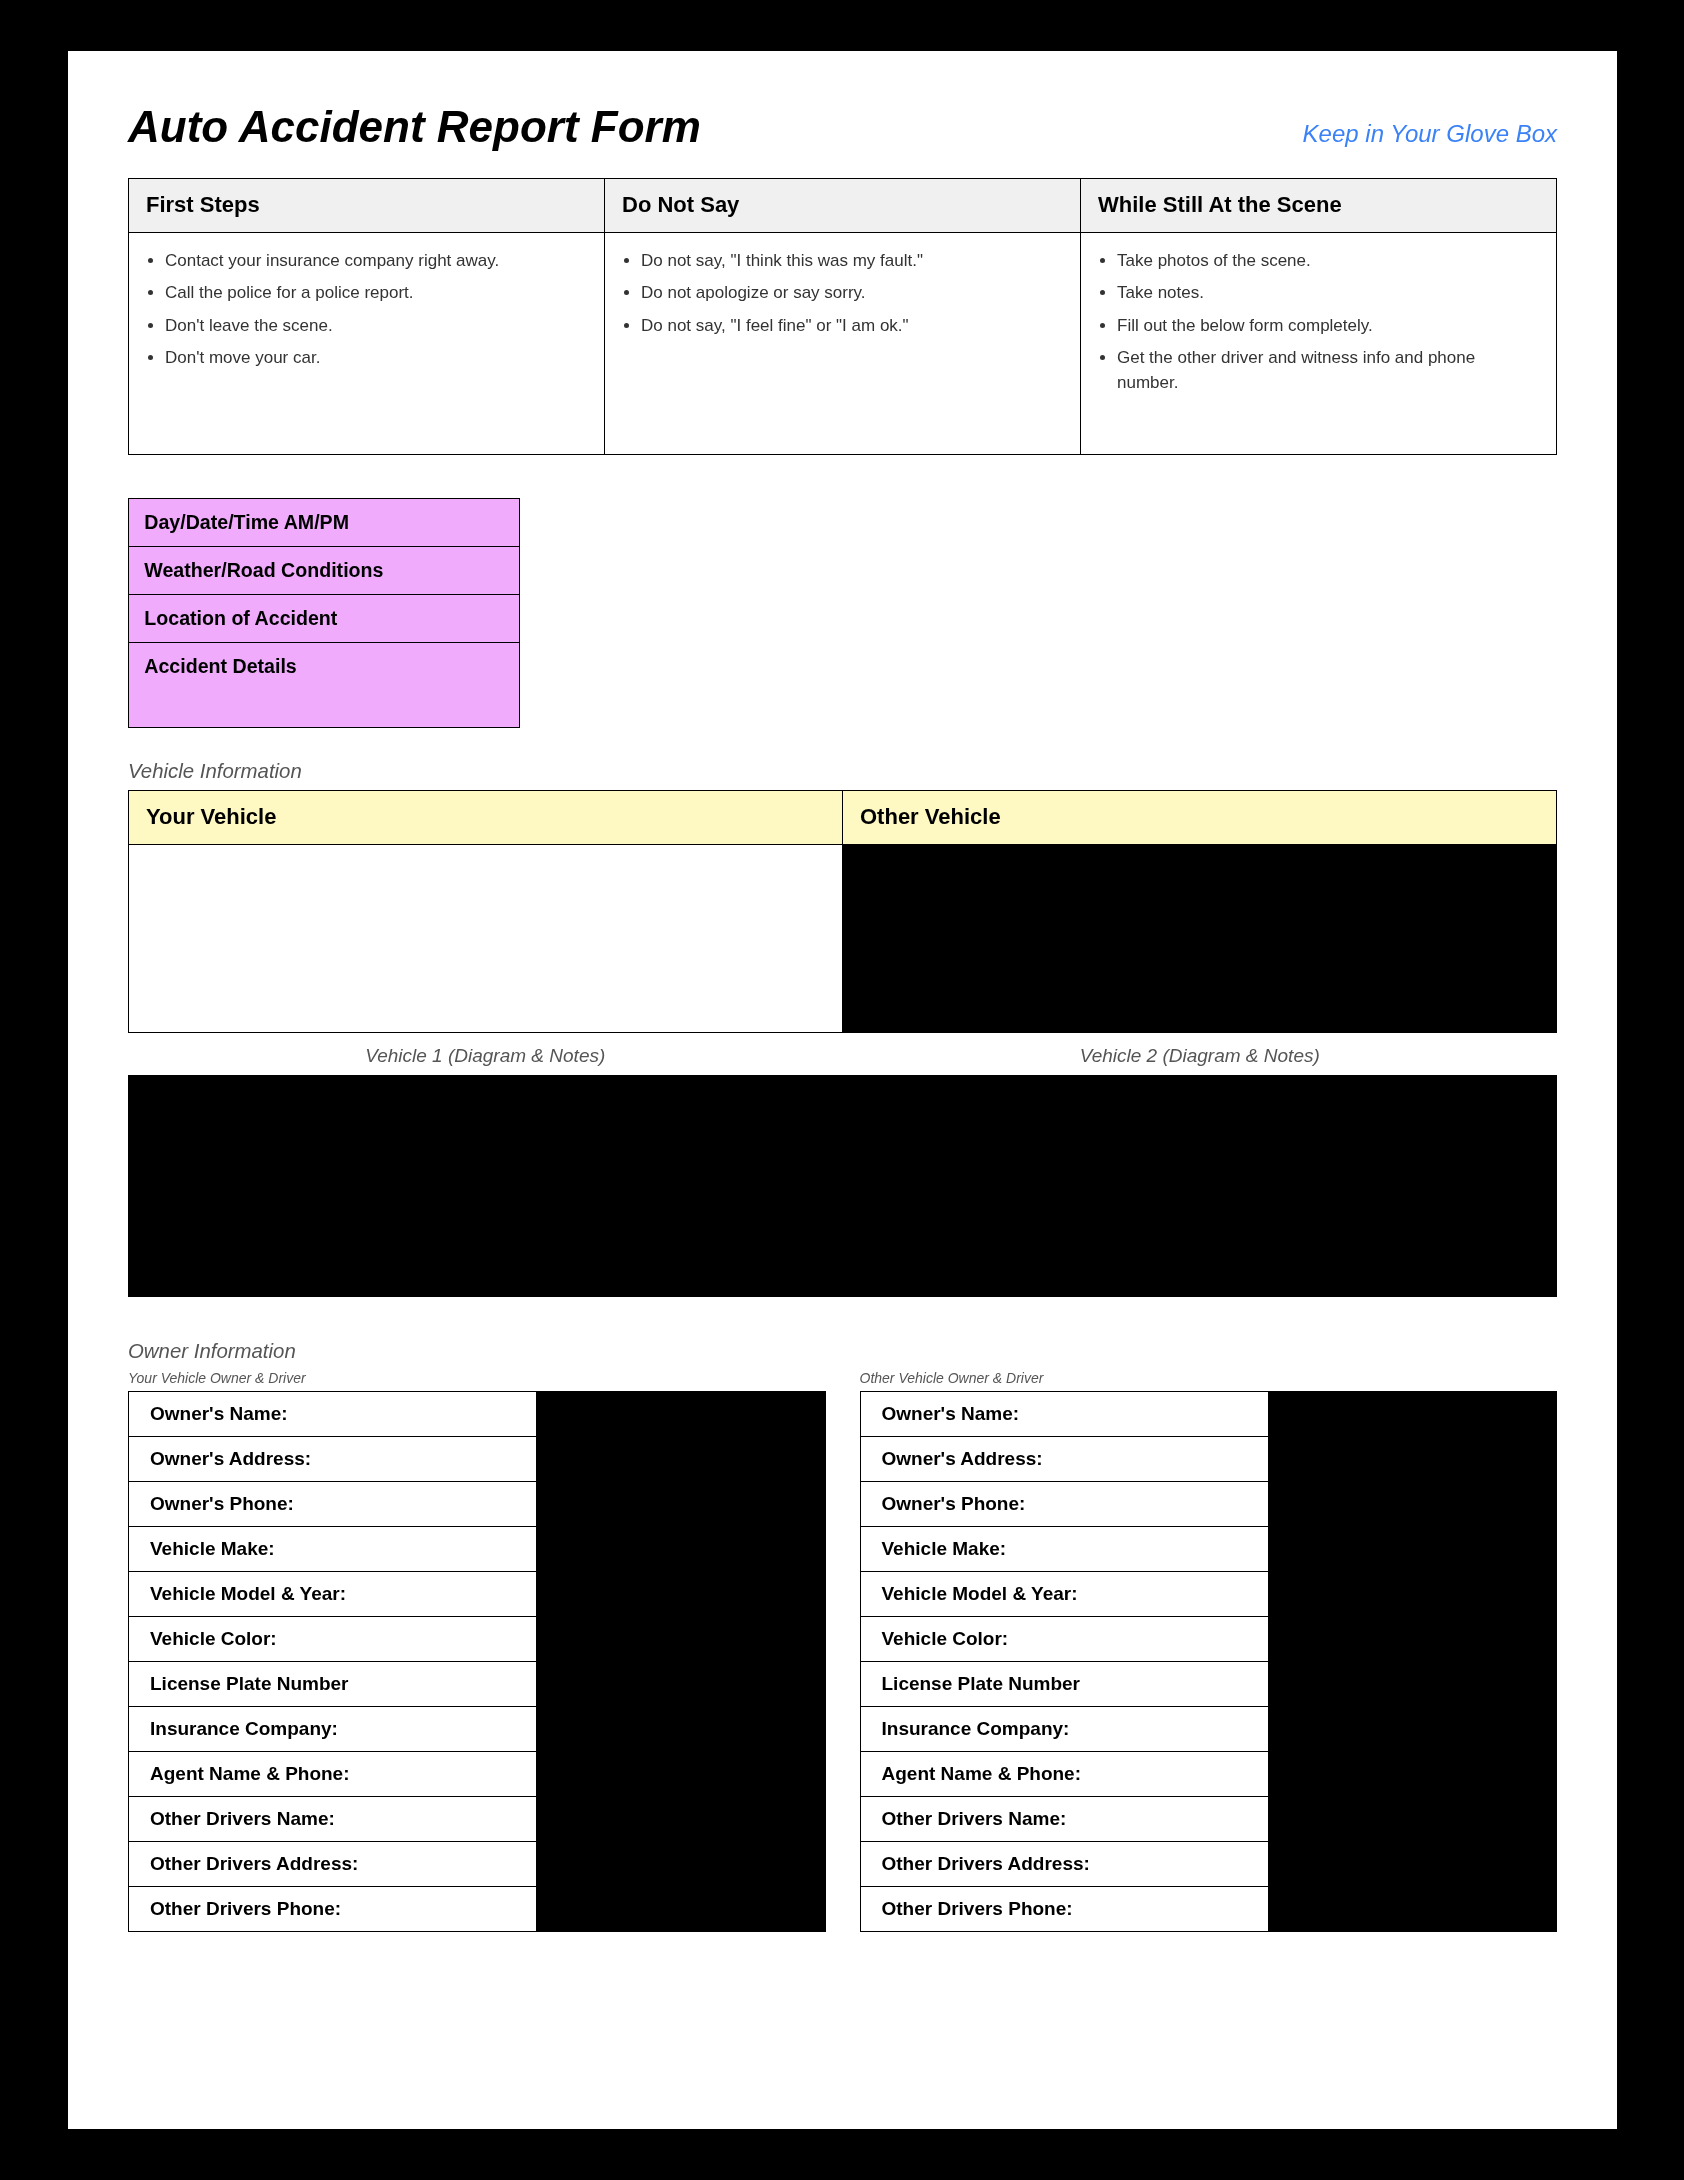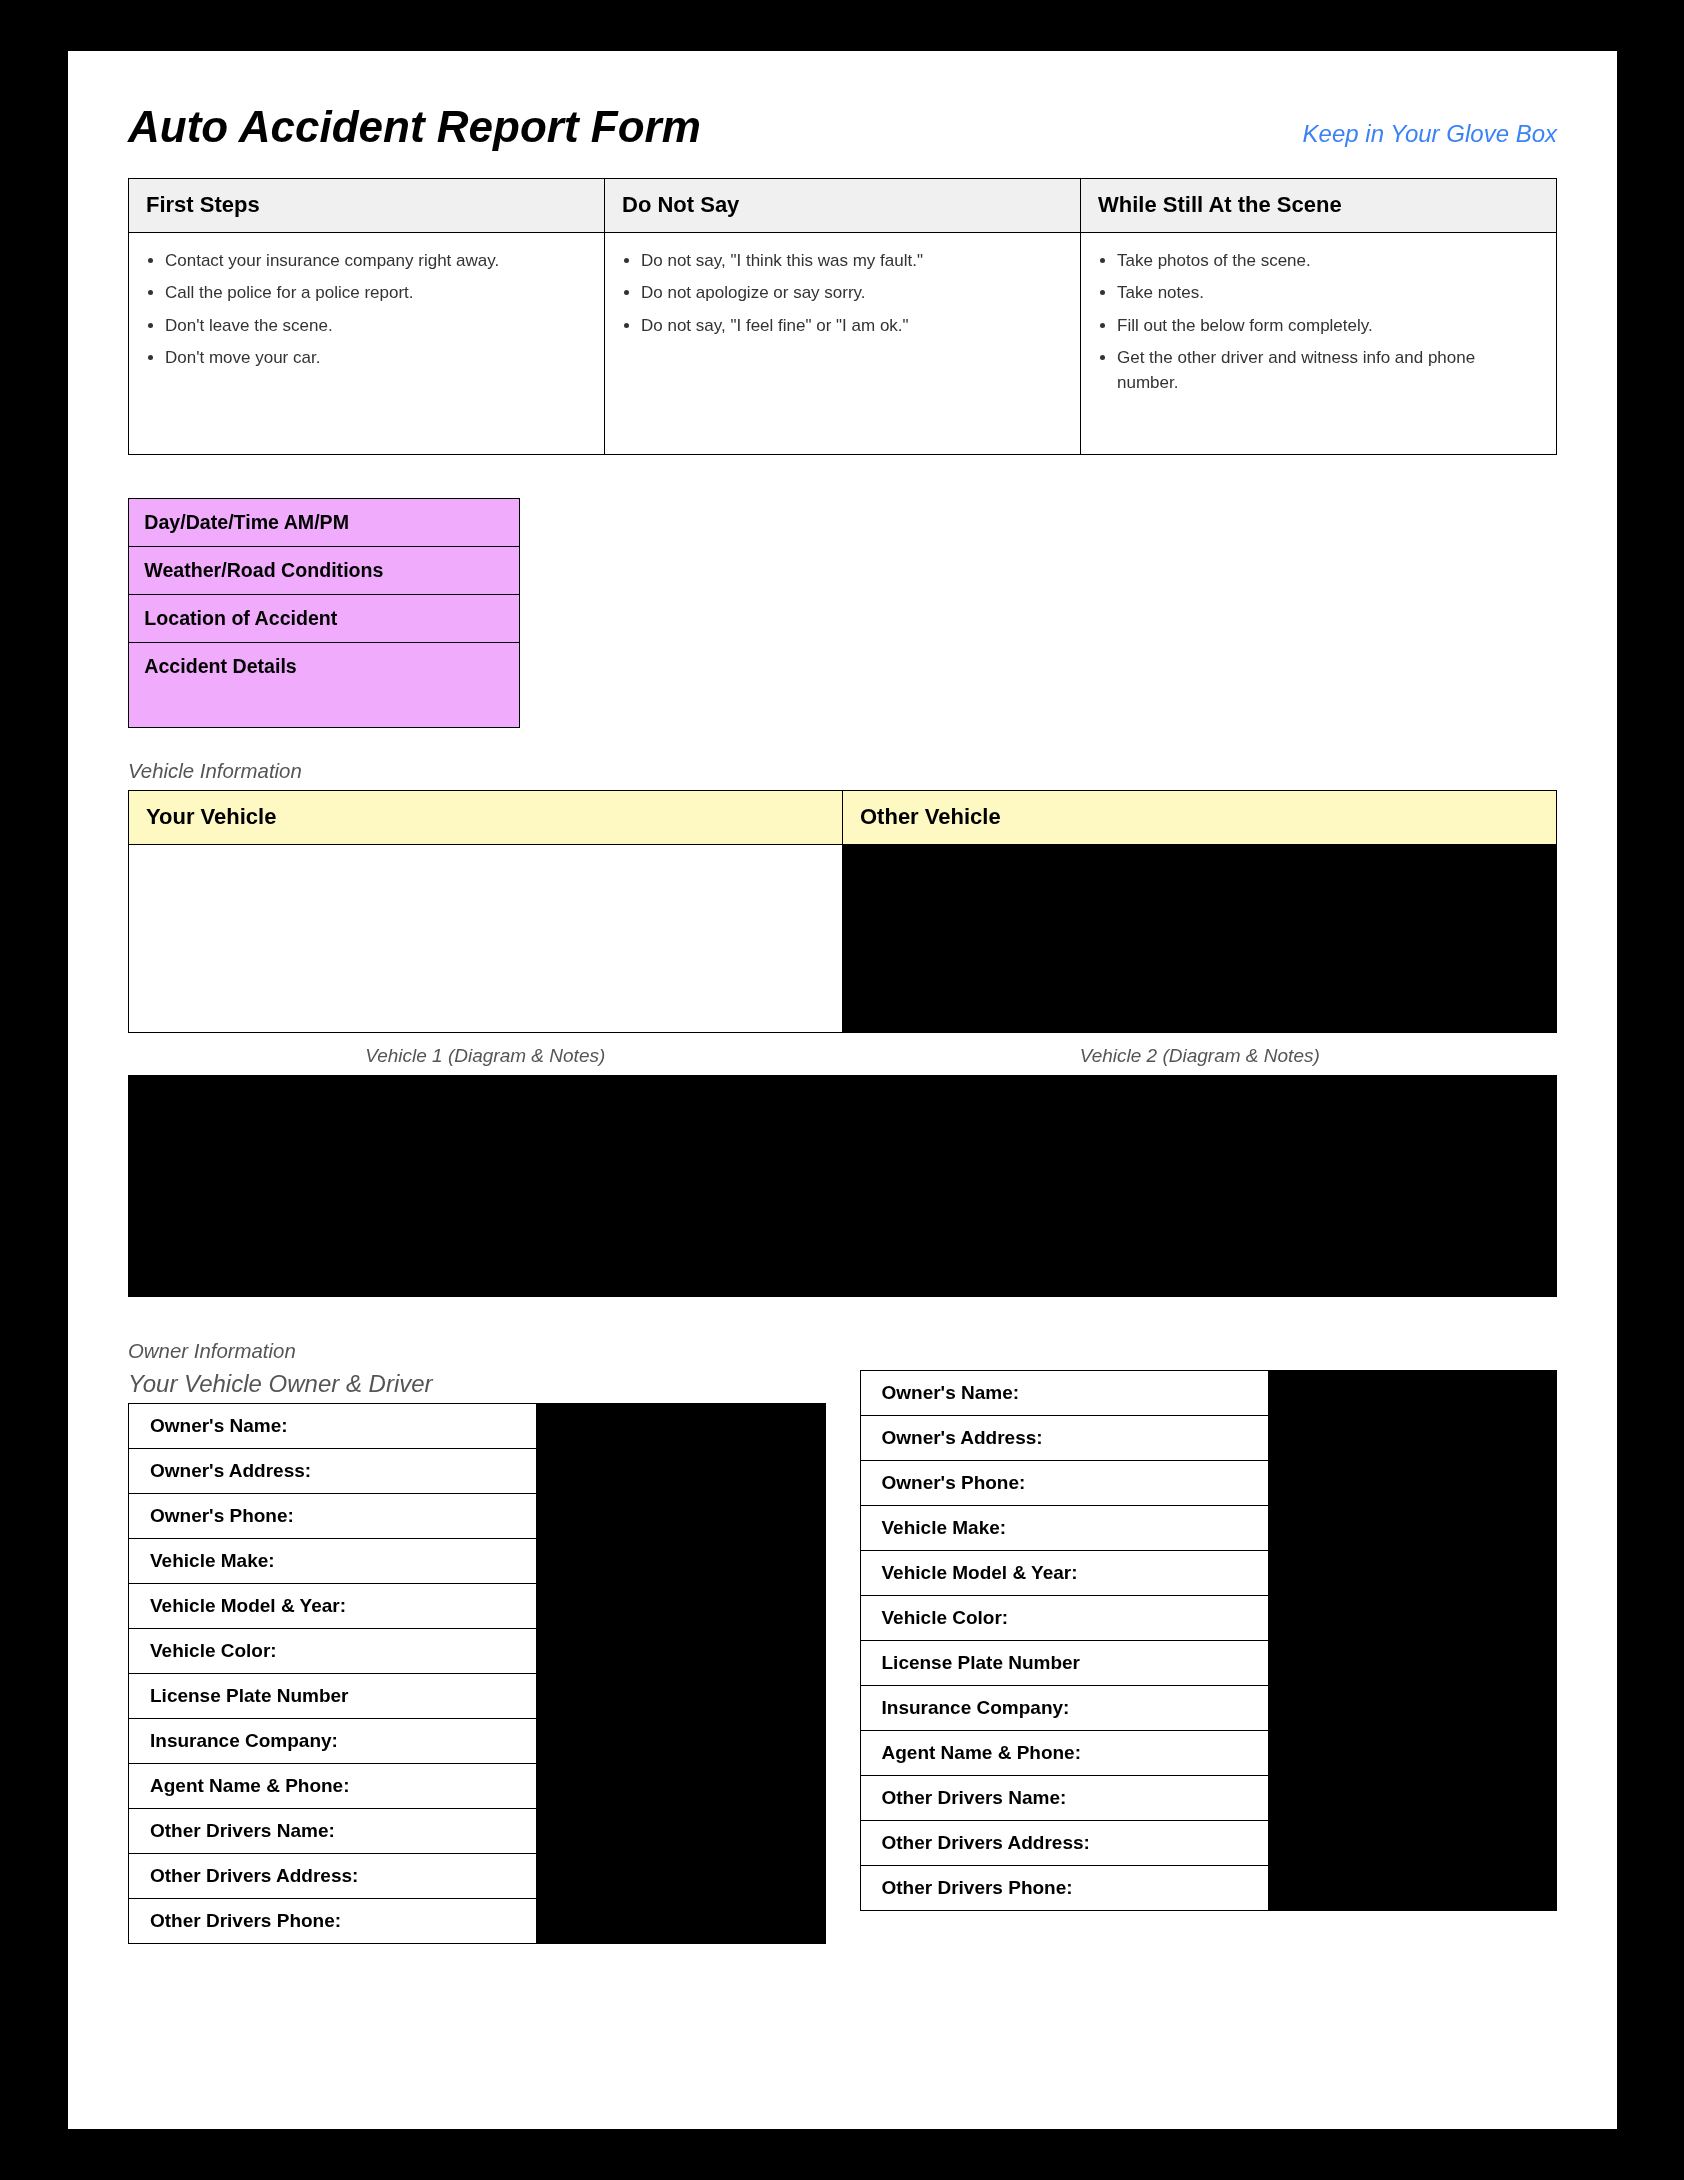--- a/index.html
+++ b/index.html
@@ -216,21 +216,21 @@
 
     .owner-fields-table td {
       border: 1.7px solid #000;
       padding: 11px 21px;
       font-size: 19px;
       font-weight: bold;
       background: #fff;
     }
 
     .owner-section-sub-title {
-      font-size: 24px;
+      font-size: 14px;
       font-style: italic;
       color: #555;
       margin-bottom: 5.1px;
     }
 
     .fields-and-fill {
       display: flex;
       width: 100%;
     }
 
@@ -386,20 +386,21 @@
                     <td>Other Drivers Phone:</td>
                   </tr>
             </tbody>
               </table>
           </div>
           <div class="fill-col"></div>
         </div>
       </div>
 
       <div style="flex:1; margin-left:34px;">
+        <p class="owner-section-sub-title">Other Vehicle Owner &amp; Driver</p>
         <div class="fields-and-fill">
           <div class="fields-col">
             <table class="owner-fields-table">
               <tbody>
                   <tr>
                     <td>Owner's Name:</td>
                   </tr>
               <tr>
                     <td>Owner's Address:</td>
                   </tr>

